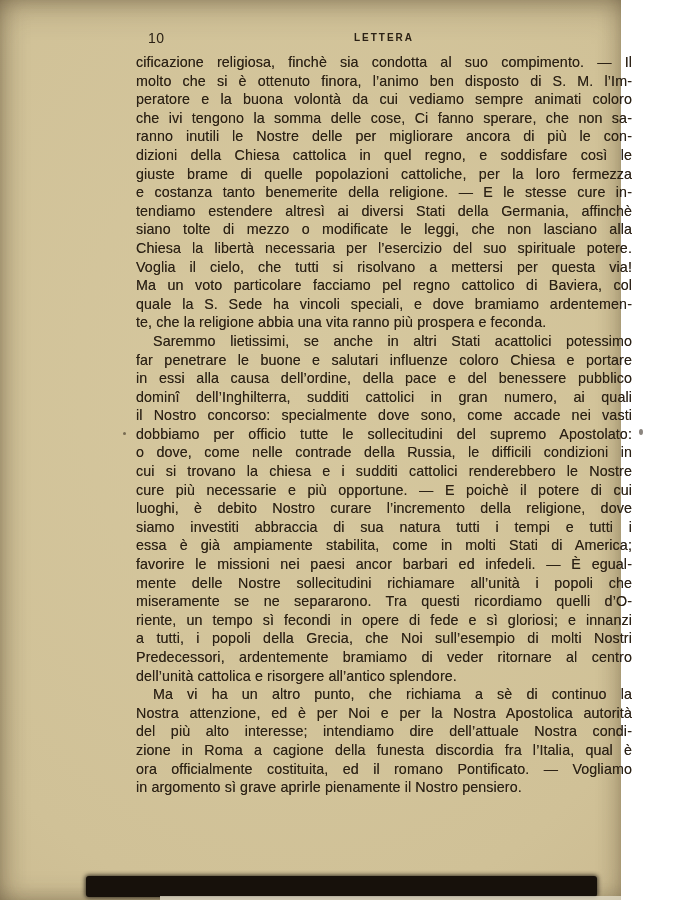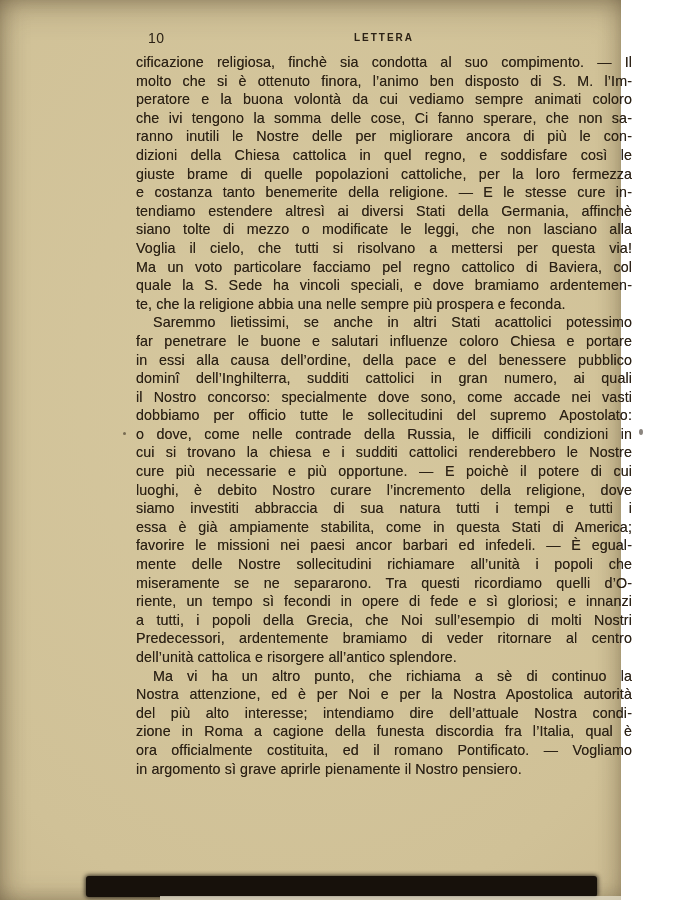--- a/index.html
+++ b/index.html
@@ -106,39 +106,40 @@
       <div class="line">cificazione religiosa, finchè sia condotta al suo compimento. — Il</div>
       <div class="line">molto che si è ottenuto finora, l’animo ben disposto di S. M. l’Im-</div>
       <div class="line">peratore e la buona volontà da cui vediamo sempre animati coloro</div>
       <div class="line">che ivi tengono la somma delle cose, Ci fanno sperare, che non sa-</div>
       <div class="line">ranno inutili le Nostre delle per migliorare ancora di più le con-</div>
       <div class="line">dizioni della Chiesa cattolica in quel regno, e soddisfare così le</div>
       <div class="line">giuste brame di quelle popolazioni cattoliche, per la loro fermezza</div>
       <div class="line">e costanza tanto benemerite della religione. — E le stesse cure in-</div>
       <div class="line">tendiamo estendere altresì ai diversi Stati della Germania, affinchè</div>
       <div class="line">siano tolte di mezzo o modificate le leggi, che non lasciano alla</div>
+      <div class="line">Chiesa la libertà necessaria per l’esercizio del suo spirituale potere.</div>
       <div class="line">Voglia il cielo, che tutti si risolvano a mettersi per questa via!</div>
       <div class="line">Ma un voto particolare facciamo pel regno cattolico di Baviera, col</div>
       <div class="line">quale la S. Sede ha vincoli speciali, e dove bramiamo ardentemen-</div>
-      <div class="line last">te, che la religione abbia una nelle sempre più prospera e feconda.</div>
+      <div class="line last">te, che la religione abbia una vita ranno più prospera e feconda.</div>
     </div>
 
     <div class="para">
       <div class="line indent">Saremmo lietissimi, se anche in altri Stati acattolici potessimo</div>
       <div class="line">far penetrare le buone e salutari influenze coloro Chiesa e portare</div>
       <div class="line">in essi alla causa dell’ordine, della pace e del benessere pubblico</div>
       <div class="line">dominî dell’Inghilterra, sudditi cattolici in gran numero, ai quali</div>
       <div class="line">il Nostro concorso: specialmente dove sono, come accade nei vasti</div>
       <div class="line">dobbiamo per officio tutte le sollecitudini del supremo Apostolato:</div>
       <div class="line">o dove, come nelle contrade della Russia, le difficili condizioni in</div>
       <div class="line">cui si trovano la chiesa e i sudditi cattolici renderebbero le Nostre</div>
       <div class="line">cure più necessarie e più opportune. — E poichè il potere di cui</div>
       <div class="line">luoghi, è debito Nostro curare l’incremento della religione, dove</div>
       <div class="line">siamo investiti abbraccia di sua natura tutti i tempi e tutti i</div>
-      <div class="line">essa è già ampiamente stabilita, come in questa Stati di America;</div>
+      <div class="line">essa è già ampiamente stabilita, come in molti Stati di America;</div>
       <div class="line">favorire le missioni nei paesi ancor barbari ed infedeli. — È egual-</div>
       <div class="line">mente delle Nostre sollecitudini richiamare all’unità i popoli che</div>
       <div class="line">miseramente se ne separarono. Tra questi ricordiamo quelli d’O-</div>
       <div class="line">riente, un tempo sì fecondi in opere di fede e sì gloriosi; e innanzi</div>
       <div class="line">a tutti, i popoli della Grecia, che Noi sull’esempio di molti Nostri</div>
       <div class="line">Predecessori, ardentemente bramiamo di veder ritornare al centro</div>
       <div class="line last">dell’unità cattolica e risorgere all’antico splendore.</div>
     </div>
 
     <div class="para">

